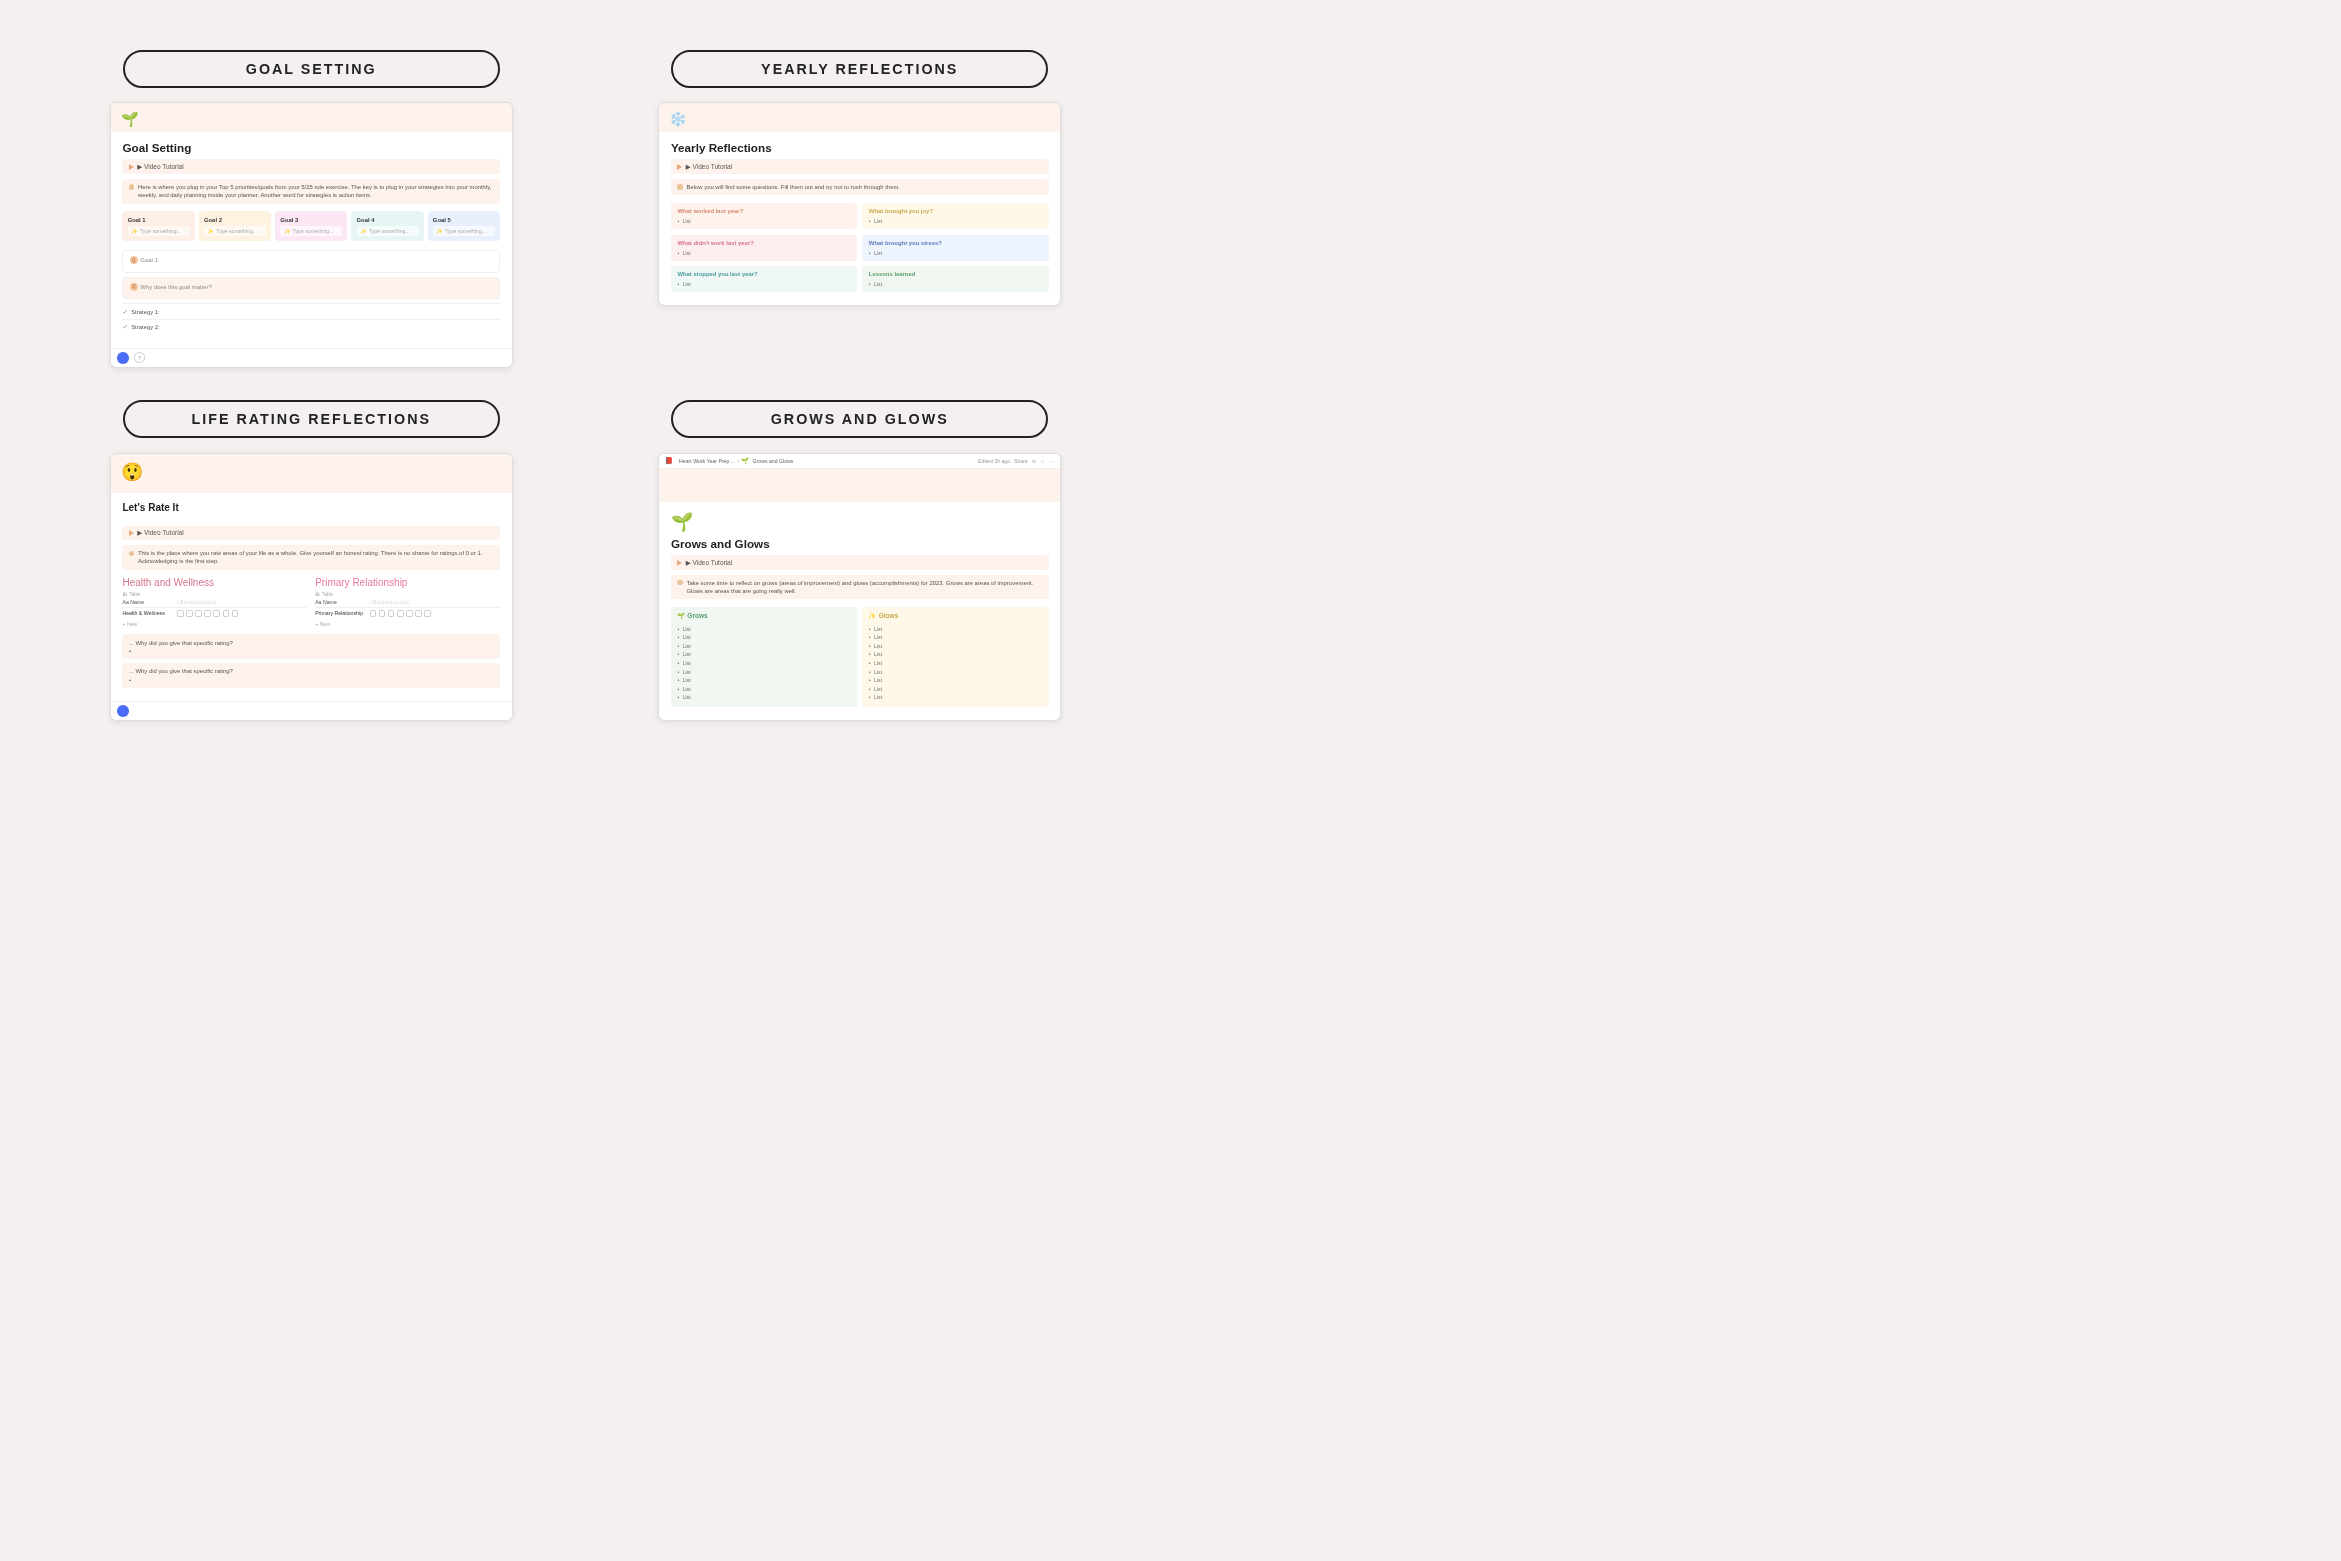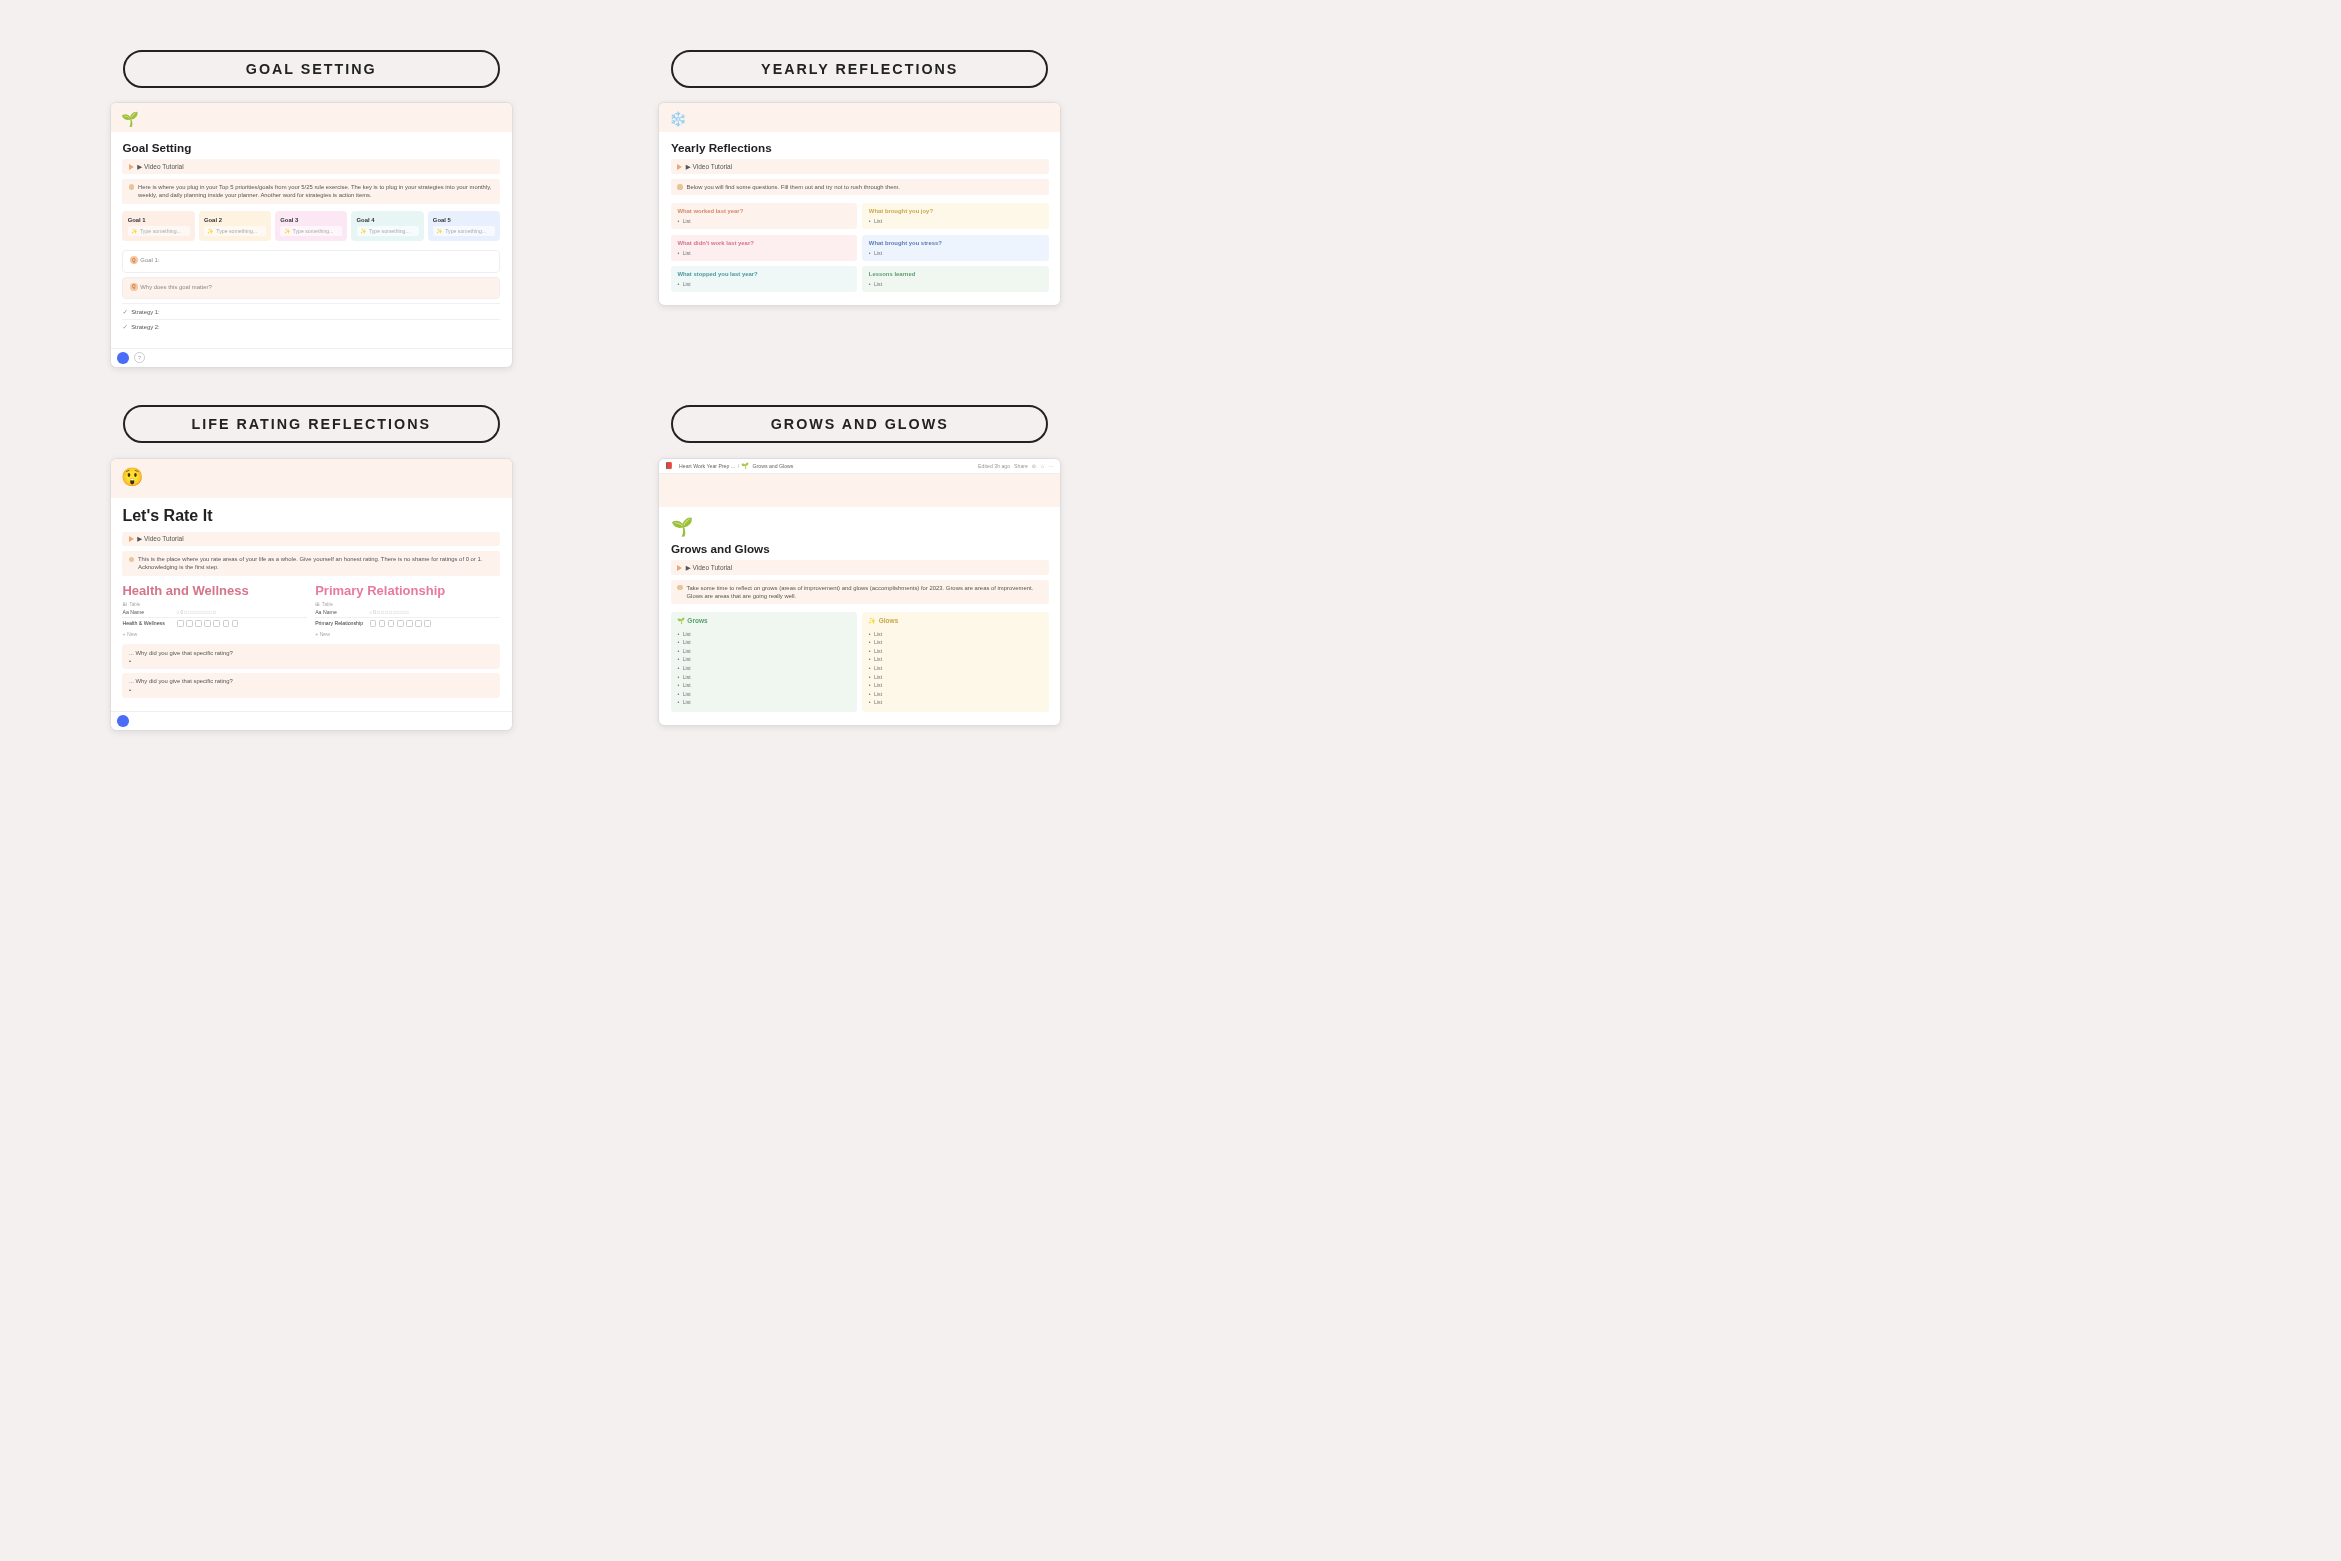--- a/index.html
+++ b/index.html
@@ -236,39 +236,39 @@
     .refl-pink .reflection-card-title { color: #d4758a; }
     .refl-green { background: #eff7f0; }
     .refl-green .reflection-card-title { color: #5a9e6f; }
     .refl-teal { background: #eff7f7; }
     .refl-teal .reflection-card-title { color: #4a9a9a; }
     .refl-lightblue { background: #eef4fd; }
     .refl-lightblue .reflection-card-title { color: #5a7aba; }
 
     
     .life-rating-title {
-      font-size: 16px;
+      font-size: 10px;
       font-weight: 800;
       color: #222;
-      margin-bottom: 7px;
+      margin-bottom: 13px;
     }
 
     .tables-row {
       display: flex;
       gap: 7.8px;
       margin: 7.8px 0;
     }
 
     .mini-table {
       flex: 1;
     }
 
     .table-section-title {
-      font-size: 13px;
-      font-weight: 700;
+      font-size: 10px;
+      font-weight: 400;
       margin-bottom: 2.6px;
     }
 
     .table-header-row {
       display: flex;
       align-items: center;
       gap: 2.6px;
       font-size: 4.6px;
       color: #aaa;
       margin-bottom: 2px;

